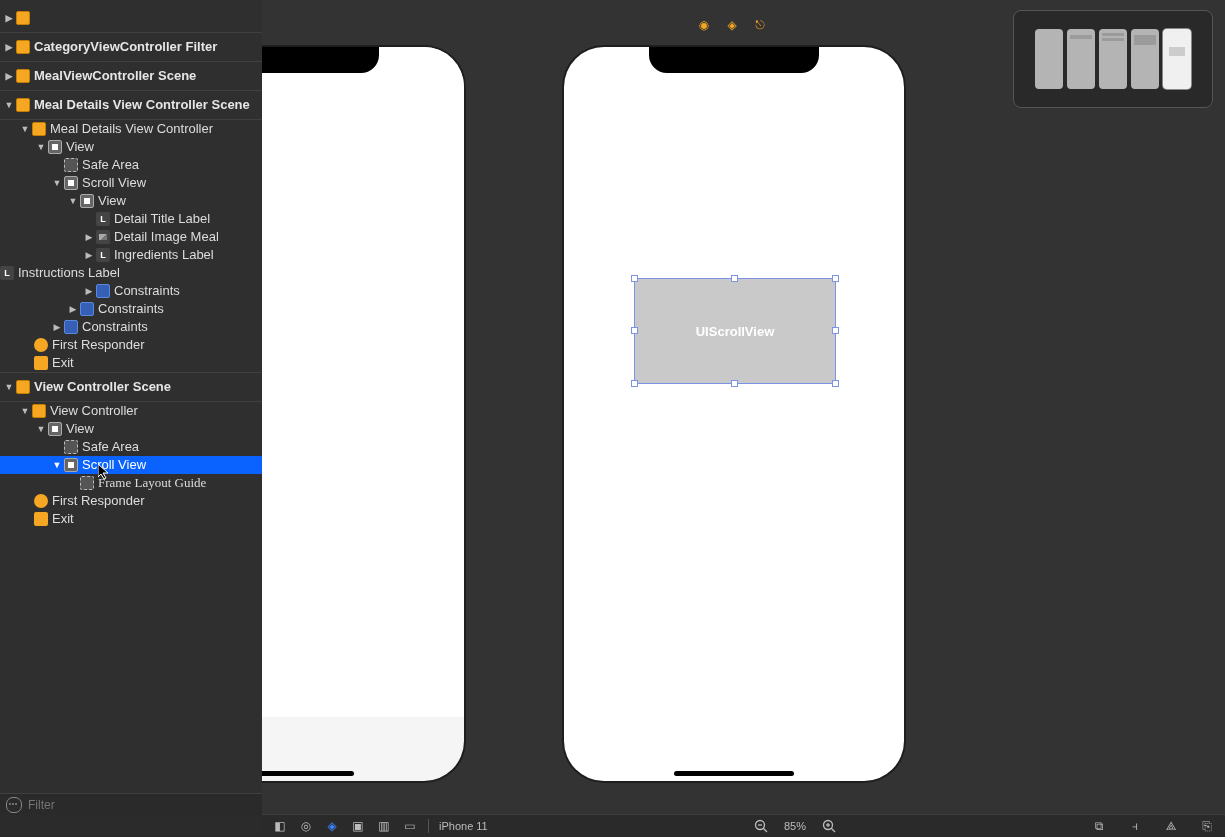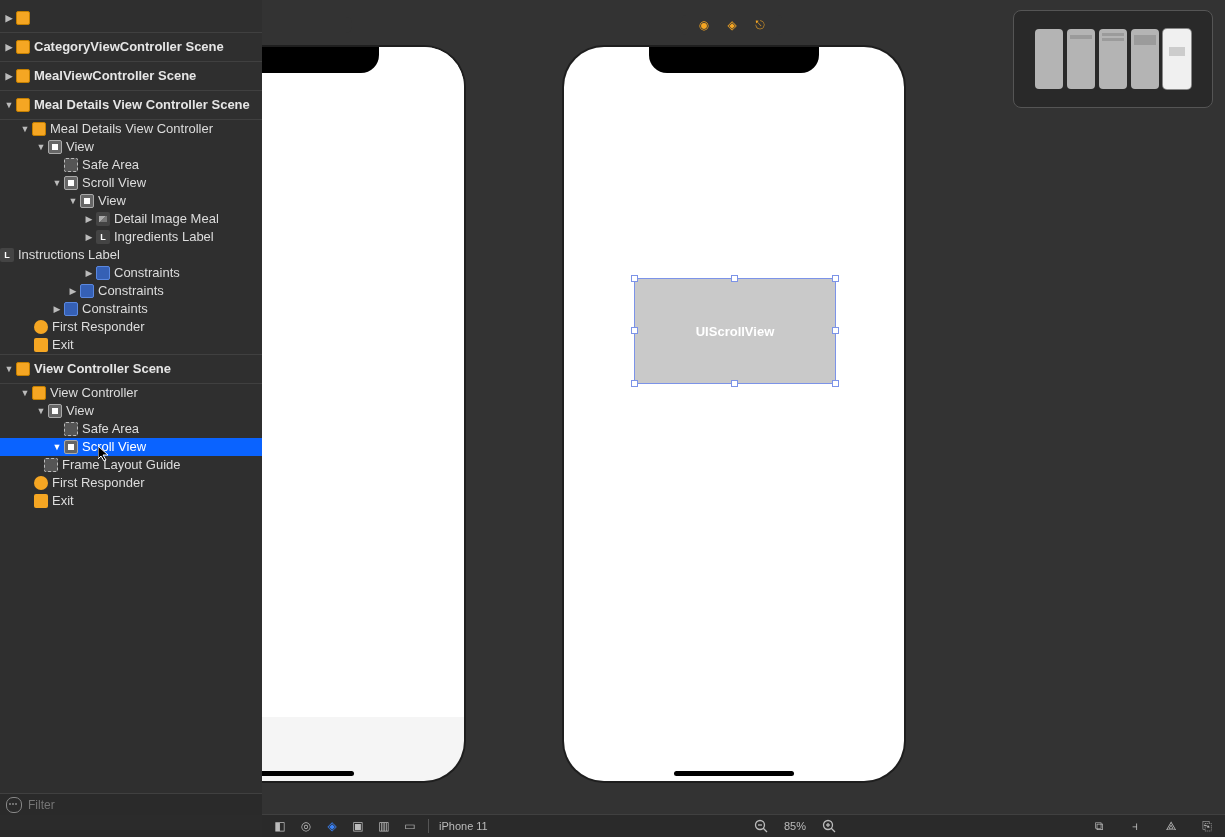--- a/index.html
+++ b/index.html
@@ -219,21 +219,21 @@
 <div class="outline">
   <div class="tree">
 
     <div class="row scene" style="padding-left:4px;">
       <span class="disc">▶</span>
       <span class="ico scene-ico"></span>
     </div>
     <div class="row scene" style="padding-left:4px;">
       <span class="disc">▶</span>
       <span class="ico scene-ico"></span>
-      <span class="lbl">CategoryViewController Scene</span>
+      <span class="lbl">CategoryViewController Filter</span>
     </div>
     <div class="row scene" style="padding-left:4px;">
       <span class="disc">▶</span>
       <span class="ico scene-ico"></span>
       <span class="lbl">MealViewController Scene</span>
     </div>
 
     <div class="row scene" style="padding-left:4px;">
       <span class="disc">▼</span>
       <span class="ico scene-ico"></span>
@@ -257,20 +257,24 @@
     <div class="row" style="padding-left:52px;">
       <span class="disc">▼</span>
       <span class="ico view-ico"></span>
       <span class="lbl">Scroll View</span>
     </div>
     <div class="row" style="padding-left:68px;">
       <span class="disc">▼</span>
       <span class="ico view-ico"></span>
       <span class="lbl">View</span>
     </div>
+    <div class="row" style="padding-left:96px;">
+      <span class="ico label-ico"></span>
+      <span class="lbl">Detail Title Label</span>
+    </div>
     <div class="row" style="padding-left:84px;">
       <span class="disc">▶</span>
       <span class="ico image-ico"></span>
       <span class="lbl">Detail Image Meal</span>
     </div>
     <div class="row" style="padding-left:84px;">
       <span class="disc">▶</span>
       <span class="ico label-ico"></span>
       <span class="lbl">Ingredients Label</span>
     </div>
@@ -324,21 +328,21 @@
 
     <div class="row selected" style="padding-left:52px;">
       <span class="disc">▼</span>
       <span class="ico view-ico"></span>
       <span class="lbl">Scroll View</span>
 
       <svg width="14" height="16" style="position:absolute; left:98px; margin-top:14px;">
         <polygon points="0,0 0,13 3,10 6,15 8,14 5,9 10,9" fill="#000" stroke="#fff" stroke-width="1"></polygon>
       </svg>
     </div>
-    <div class="row" style="padding-left:44px;">
+    <div class="row" style="padding-left:80px;font-family:Liberation Serif, serif;">
       <span class="ico layoutguide-ico"></span>
       <span class="lbl">Frame Layout Guide</span>
     </div>
     <div class="row" style="padding-left:34px;">
       <span class="ico responder-ico"></span>
       <span class="lbl">First Responder</span>
     </div>
     <div class="row" style="padding-left:34px;">
       <span class="ico exit-ico"></span>
       <span class="lbl">Exit</span>

